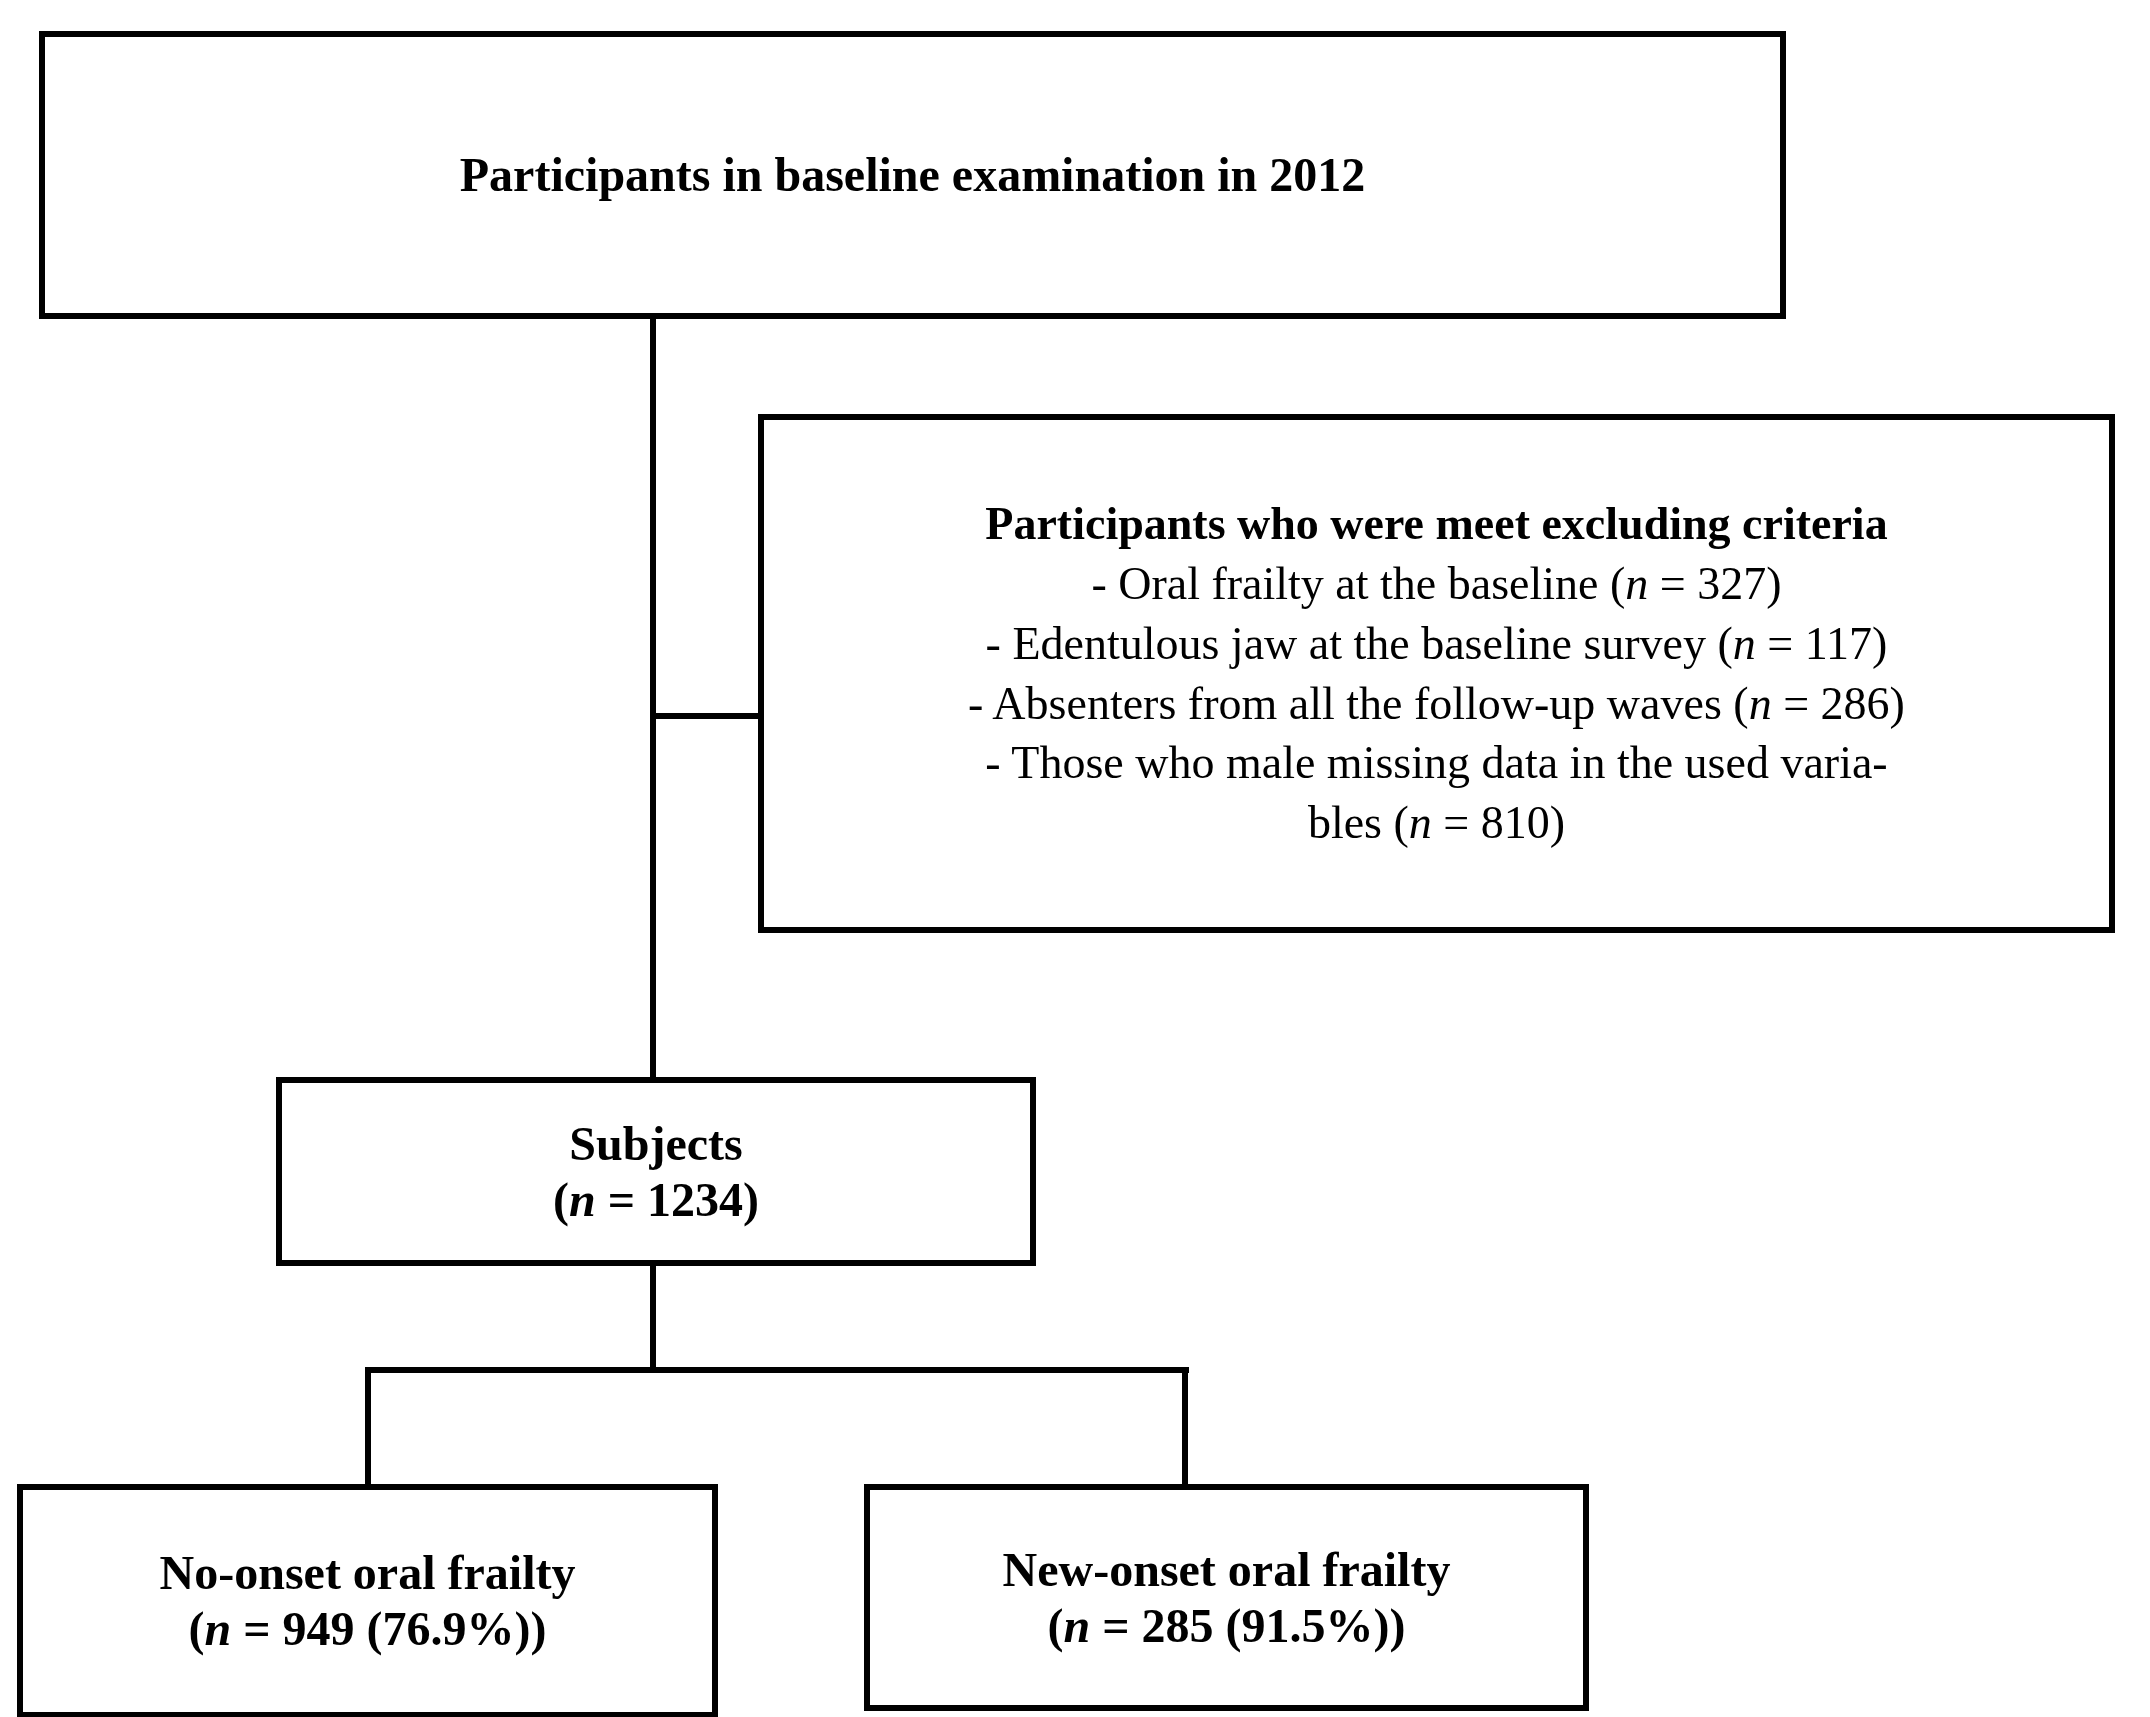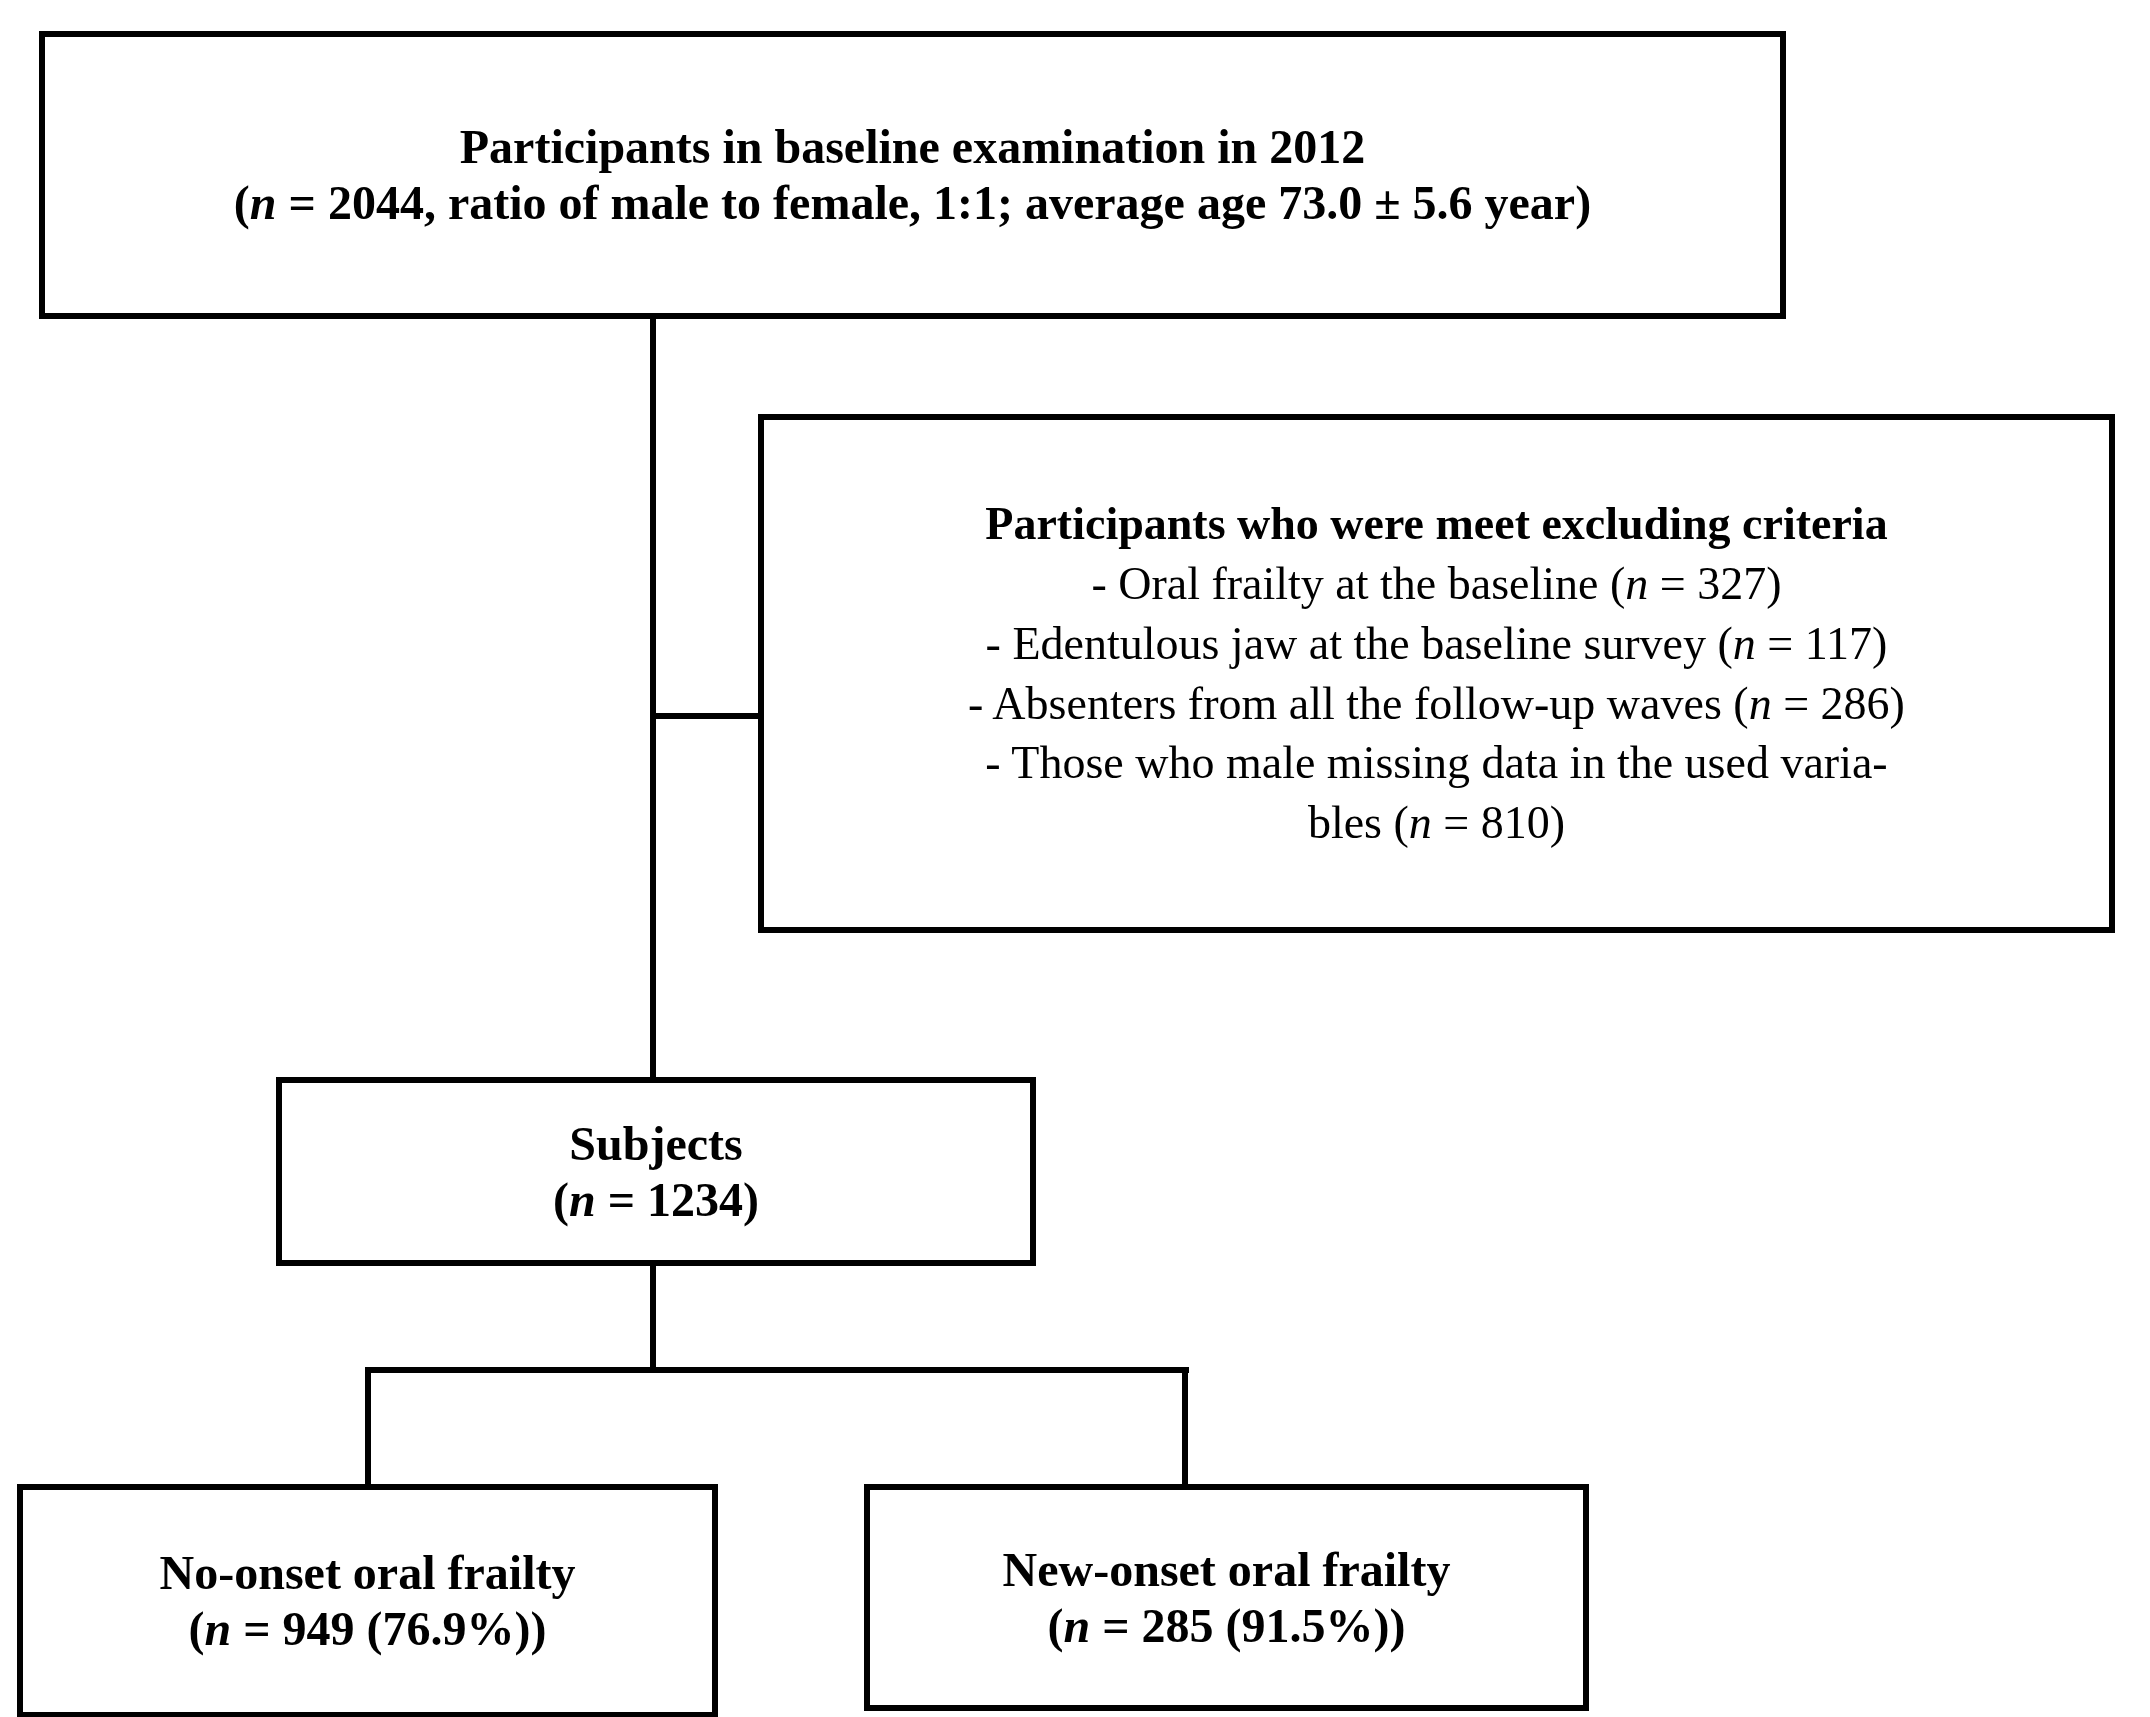--- a/index.html
+++ b/index.html
@@ -101,21 +101,20 @@
 
   <div class="conn" id="spine-main"></div>
   <div class="conn" id="link-exclusion"></div>
   <div class="conn" id="spine-subjects"></div>
   <div class="conn" id="split-bar"></div>
   <div class="conn" id="drop-left"></div>
   <div class="conn" id="drop-right"></div>
 
   <div class="node" id="box-baseline">
     <span class="line bold">Participants in baseline examination in 2012</span>
-    <span class="line bold"><span>(</span><span class="ital">n</span><span> = 2044, ratio of male to female, 1:1; average age 73.0 ± 5.6 year)</span></span>
   </div>
 
   <div class="node" id="box-exclusion">
     <div class="inner">
       <span class="line head">Participants who were meet excluding criteria</span>
 
       <span class="line"><span>- Oral frailty at the baseline (</span><span class="ital">n</span><span> = 327)</span></span>
 
       <span class="line"><span>- Edentulous jaw at the baseline survey (</span><span class="ital">n</span><span> = 117)</span></span>
 

